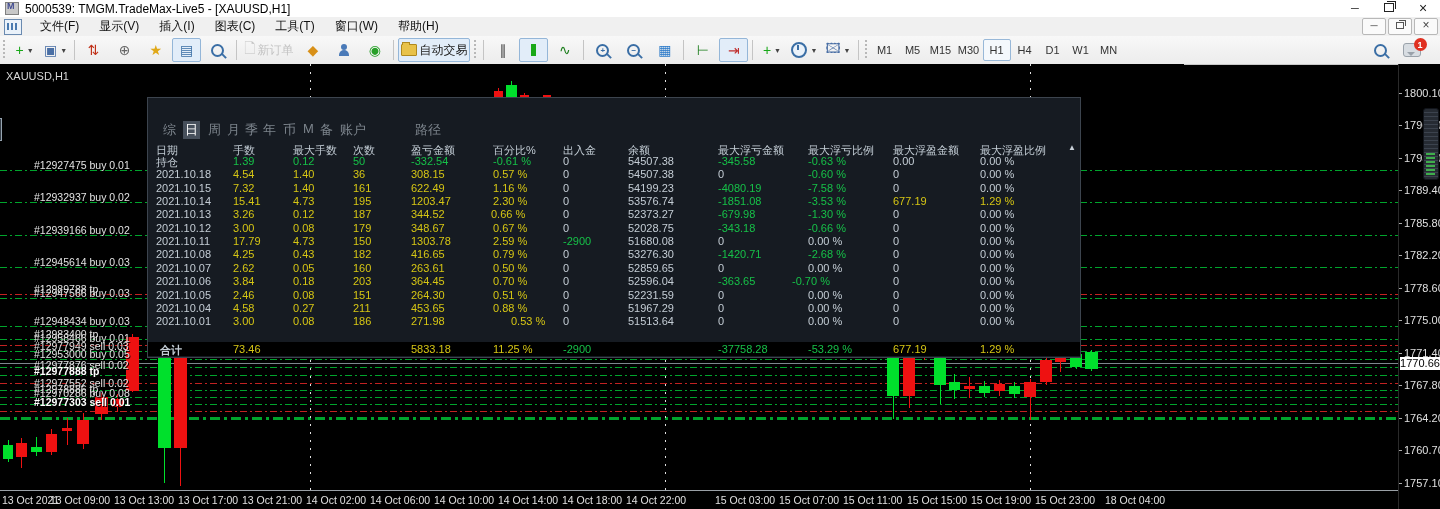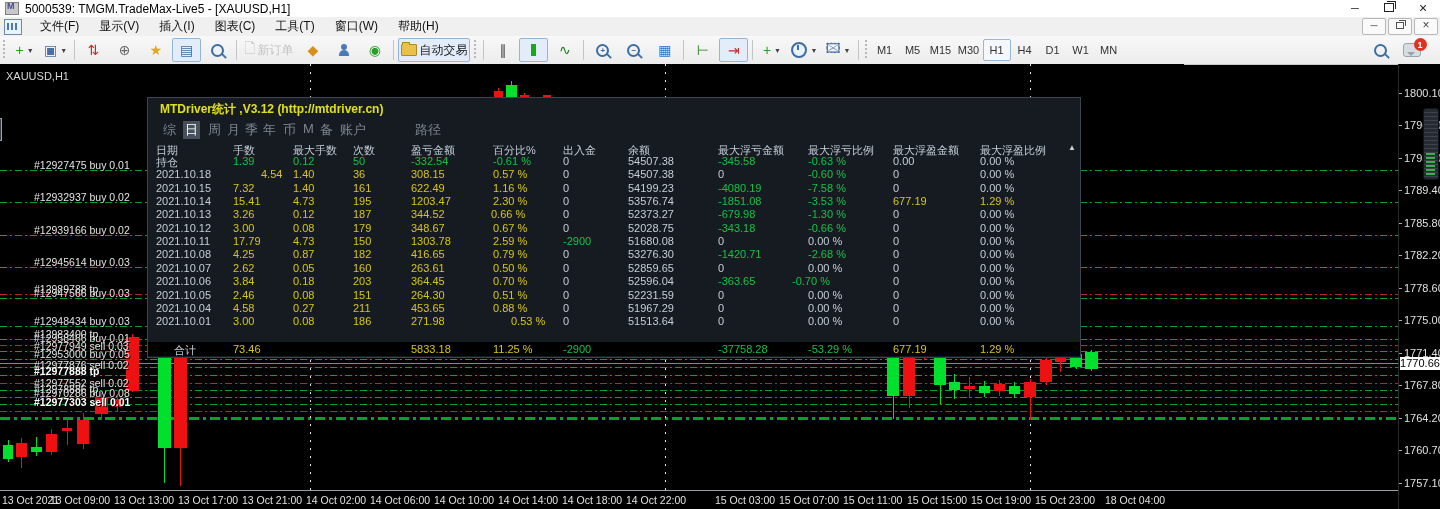--- a/index.html
+++ b/index.html
@@ -368,26 +368,25 @@
         <span class="tax" style="left: 715px;">15 Oct 03:00</span>
         <span class="tax" style="left: 779px;">15 Oct 07:00</span>
         <span class="tax" style="left: 843px;">15 Oct 11:00</span>
         <span class="tax" style="left: 907px;">15 Oct 15:00</span>
         <span class="tax" style="left: 971px;">15 Oct 19:00</span>
         <span class="tax" style="left: 1035px;">15 Oct 23:00</span>
         <span class="tax" style="left: 1105px;">18 Oct 04:00</span>
       </div>
 
     <div id="panel">
-      <span id="panel-title">MTDriver统计 ,V3.12 (http://mtdriver.cn)</span>
       <span id="panel-scrollup">▲</span>
       <div id="panel-tabs"></div>
       <div id="panel-table"></div>
       <div id="total-row">
-          <span class="c-dt" style="left: 26px;">合计</span>
+          <span class="c-dt" style="left: 12px; font-weight: bold;">合计</span>
           <span class="c-yl" style="left: 85px;">73.46</span>
           <span class="c-yl" style="left: 263px;">5833.18</span>
           <span class="c-yl" style="left: 345px;">11.25 %</span>
           <span class="c-gn" style="left: 415px;">-2900</span>
           <span class="c-gn" style="left: 570px;">-37758.28</span>
           <span class="c-gn" style="left: 660px;">-53.29 %</span>
           <span class="c-yl" style="left: 745px;">677.19</span>
           <span class="c-yl" style="left: 832px;">1.29 %</span>
         </div>
     <span class="ptab" style="left: 13px;">综</span>
@@ -422,21 +421,21 @@
           <span class="c-gn" style="left: 345px;">-0.61 %</span>
           <span class="c-wt" style="left: 415px;">0</span>
           <span class="c-wt" style="left: 480px;">54507.38</span>
           <span class="c-gn" style="left: 570px;">-345.58</span>
           <span class="c-gn" style="left: 660px;">-0.63 %</span>
           <span class="c-wt" style="left: 745px;">0.00</span>
           <span class="c-wt" style="left: 832px;">0.00 %</span>
         </div>
         <div class="prow" style="top: 70.35px;">
           <span class="c-dt" style="left: 8px;">2021.10.18</span>
-          <span class="c-yl" style="left: 85px; margin-left: 28px;">4.54</span>
+          <span class="c-yl" style="left: 85px;">4.54</span>
           <span class="c-yl" style="left: 145px;">1.40</span>
           <span class="c-yl" style="left: 205px;">36</span>
           <span class="c-yl" style="left: 263px;">308.15</span>
           <span class="c-yl" style="left: 345px;">0.57 %</span>
           <span class="c-wt" style="left: 415px;">0</span>
           <span class="c-wt" style="left: 480px;">54507.38</span>
           <span class="c-wt" style="left: 570px;">0</span>
           <span class="c-gn" style="left: 660px;">-0.60 %</span>
           <span class="c-wt" style="left: 745px;">0</span>
           <span class="c-wt" style="left: 832px;">0.00 %</span>
@@ -507,21 +506,21 @@
           <span class="c-gn" style="left: 415px;">-2900</span>
           <span class="c-wt" style="left: 480px;">51680.08</span>
           <span class="c-wt" style="left: 570px;">0</span>
           <span class="c-wt" style="left: 660px;">0.00 %</span>
           <span class="c-wt" style="left: 745px;">0</span>
           <span class="c-wt" style="left: 832px;">0.00 %</span>
         </div>
         <div class="prow" style="top: 150.45px;">
           <span class="c-dt" style="left: 8px;">2021.10.08</span>
           <span class="c-yl" style="left: 85px;">4.25</span>
-          <span class="c-yl" style="left: 145px;">0.87</span>
+          <span class="c-yl" style="left: 145px;">0.43</span>
           <span class="c-yl" style="left: 205px;">182</span>
           <span class="c-yl" style="left: 263px;">416.65</span>
           <span class="c-yl" style="left: 345px;">0.79 %</span>
           <span class="c-wt" style="left: 415px;">0</span>
           <span class="c-wt" style="left: 480px;">53276.30</span>
           <span class="c-gn" style="left: 570px;">-1420.71</span>
           <span class="c-gn" style="left: 660px;">-2.68 %</span>
           <span class="c-wt" style="left: 745px;">0</span>
           <span class="c-wt" style="left: 832px;">0.00 %</span>
         </div>

